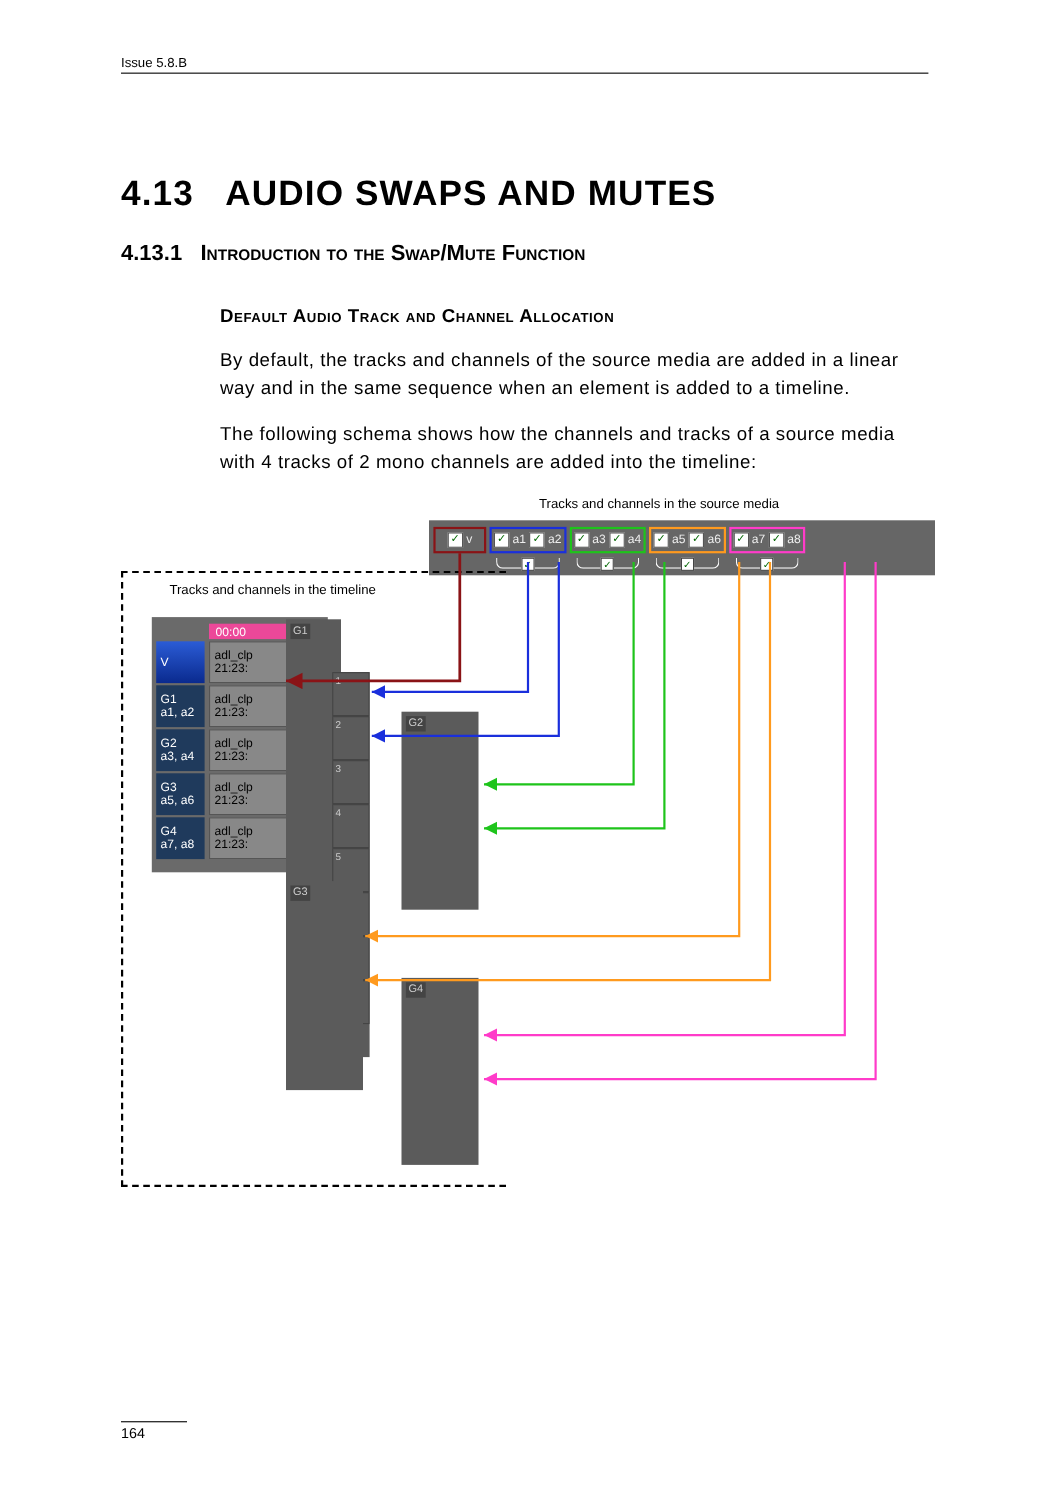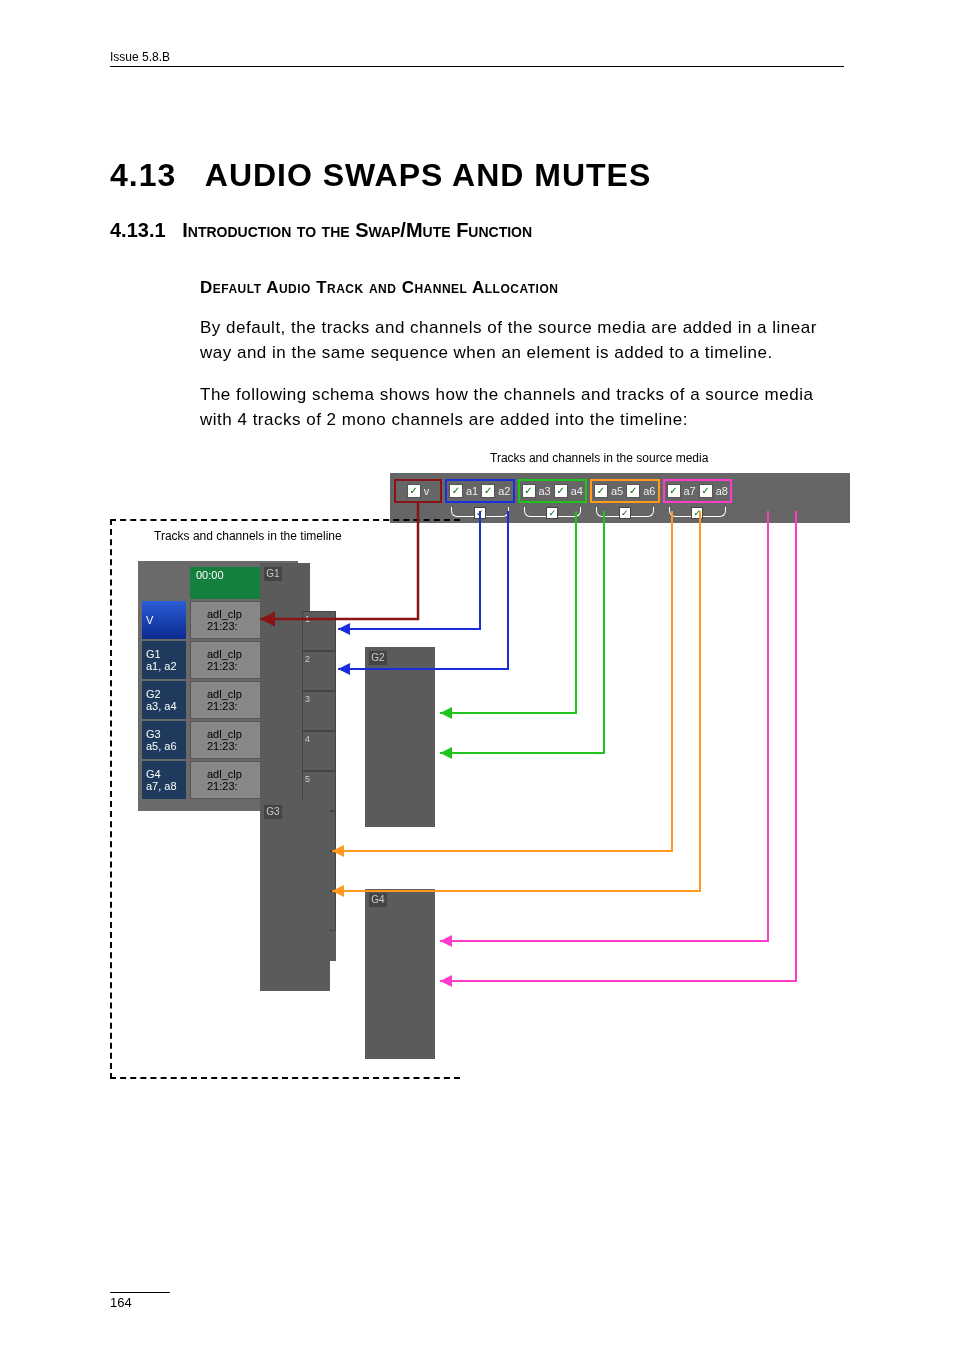--- a/index.html
+++ b/index.html
@@ -176,34 +176,34 @@
     flex-direction: column;
     justify-content: center;
   }
   .v-badge { background: linear-gradient(180deg,#2b5cd6,#0a2a8e); }
   .g-badge { background: #1f3a5c; }
   .track-cell {
     flex: 1;
     background: #888;
     color: #000;
     font-size: 11px;
-    padding: 2px 16px;
+    padding: 2px 4px;
     border: 1px solid #555;
     display: flex;
     flex-direction: column;
     justify-content: center;
   }
   .tc-top { color:#000; }
   .tc-bot { color:#000; }
   .header-time {
-    background: #15803d;
+    background: #ec4899;
     color: #fff;
     font-size: 11px;
     padding: 2px 6px;
-    height: 32px;
+    height: 14px;
     margin-left: 48px;
     margin-bottom: 2px;
   }
   .column {
     position: absolute;
     width: 40px;
     background: #5b5b5b;
   }
   .col-cell {
     height: 40px;

